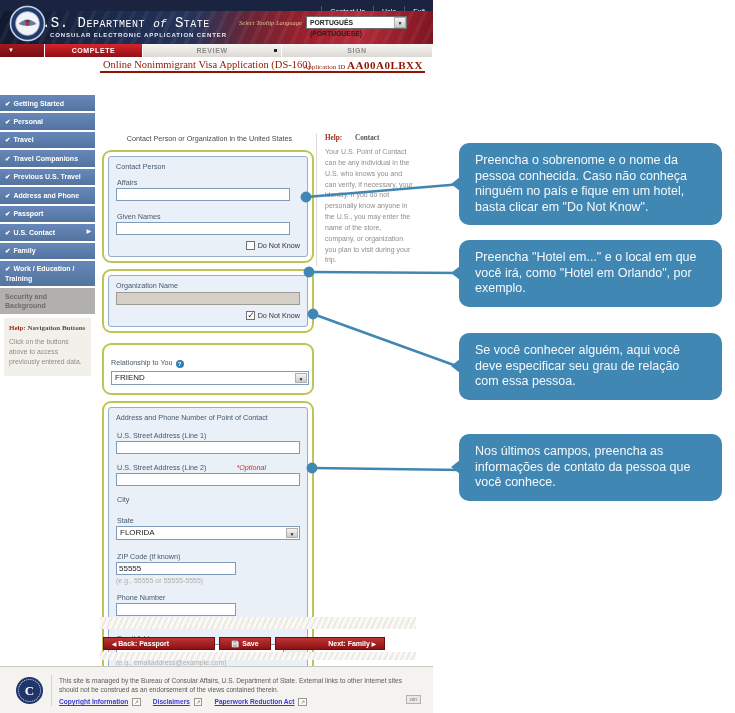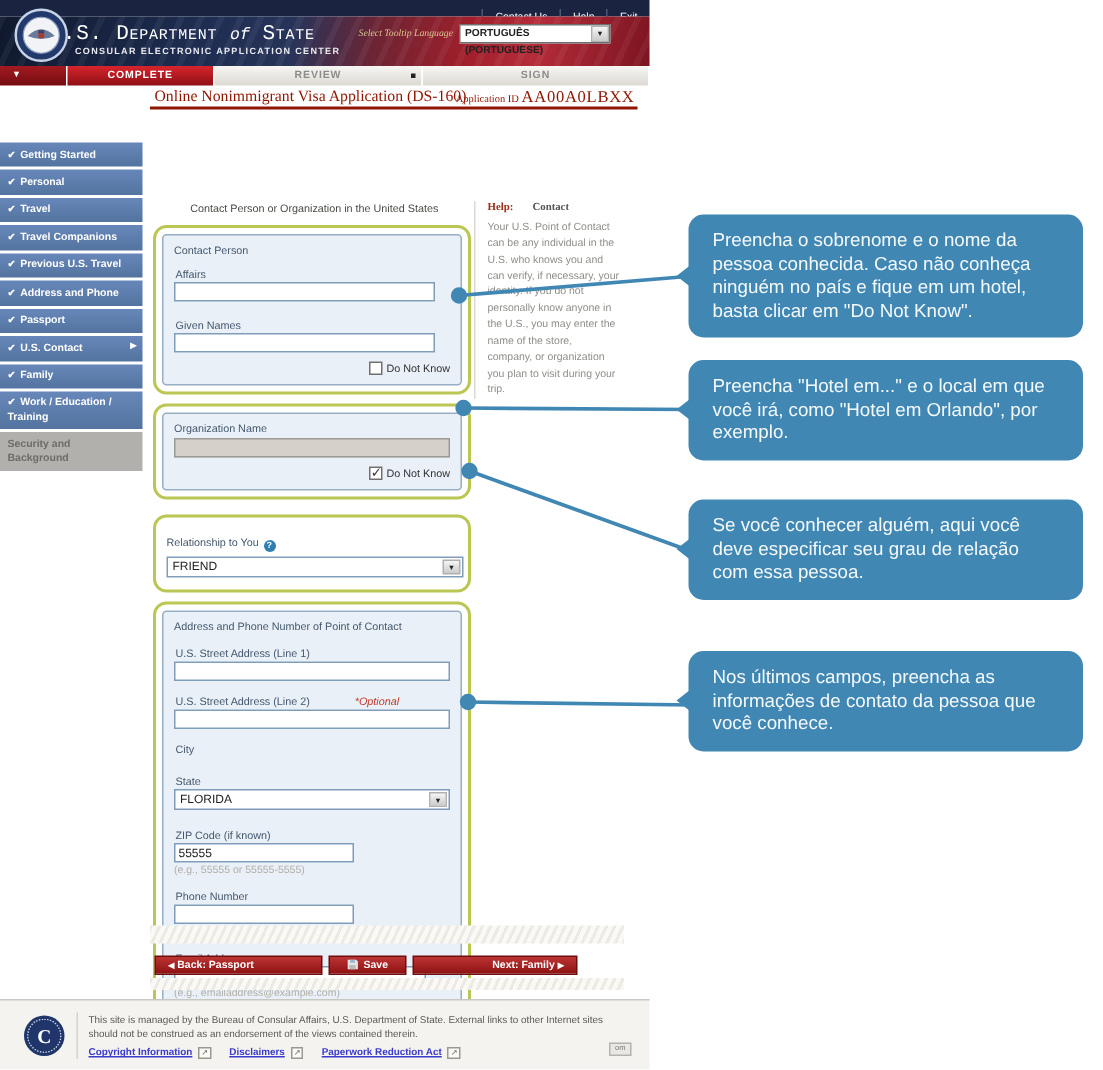--- a/index.html
+++ b/index.html
@@ -31,21 +31,21 @@
   .tab { line-height:13px; text-align:center; font-size:7px; font-weight:bold; letter-spacing:0.6px; border-right:1px solid #fff; position:relative; cursor:pointer; }
   .tab.complete { width:98px; background:linear-gradient(#d8242c,#8e0f16); color:#fff; }
   .tab.review { width:139px; background:linear-gradient(#f7f6f3,#dcd9d3); color:#8b8b8b; }
   .tab.sign { flex:1; background:linear-gradient(#f7f6f3,#dcd9d3); color:#8b8b8b; }
   .tab-bullet { position:absolute; right:4px; top:5px; width:3px; height:3px; background:#222; }
 
   
   .titlerow { position:absolute; top:57px; left:100px; width:325px; height:16px; border-bottom:2px solid #8f1500; font-family:"Liberation Serif",serif; color:#8f1500; }
   .form-name { position:absolute; left:3px; top:2px; font-size:10.5px; }
   .appid { position:absolute; right:2px; top:2px; font-size:7px; }
-  .appid b { font-size:11px; font-weight:normal; letter-spacing:0.5px; }
+  .appid b { font-size:11px; font-weight:bold; letter-spacing:0.5px; }
 
   .pagetitle { position:absolute; top:84px; left:103px; font-family:"Liberation Serif",serif; font-size:14.5px; color:#2b4a7d; }
 
   
   .sidebar { position:absolute; top:95px; left:0; width:95px; }
   .snav { background:linear-gradient(#6787ba,#53749f); margin-bottom:2px; color:#fff; font-size:7px; font-weight:bold; padding:3.5px 8px 3.5px 5px; position:relative; line-height:1.3; cursor:pointer; }
   .snav .chk { font-size:6.5px; margin-right:3px; }
   .snav.active::after { content:"\25B6"; position:absolute; right:4px; top:4px; font-size:5.5px; }
   .snav.disabled { background:#b2b0ad; color:#6e6c68; cursor:default; }
   .sidebar-help { position:absolute; top:318px; left:4px; width:87px; background:#f2f0ea; padding:6px 5px 8px; }
@@ -171,20 +171,24 @@
     <div class="snav"><span class="chk">✔</span><span>Travel Companions</span></div>
     <div class="snav"><span class="chk">✔</span><span>Previous U.S. Travel</span></div>
     <div class="snav"><span class="chk">✔</span><span>Address and Phone</span></div>
     <div class="snav"><span class="chk">✔</span><span>Passport</span></div>
     <div class="snav active"><span class="chk">✔</span><span>U.S. Contact</span></div>
     <div class="snav"><span class="chk">✔</span><span>Family</span></div>
     <div class="snav"><span class="chk">✔</span><span>Work / Education / Training</span></div>
     <div class="snav disabled"><span>Security and Background</span></div>
   </div>
 
+  <div class="sidebar-help">
+    <div class="sh-title"><span class="pfx">Help:</span><span class="rest"> Navigation Buttons</span></div>
+    <div class="sh-body">Click on the buttons above to access previously entered data.</div>
+  </div>
 
   <div class="main">
     <div class="form-col">
       <div class="section-label">Contact Person or Organization in the United States</div>
 
       <div class="olive">
         <div class="bluebox">
           <div class="legend">Contact Person</div>
           <div class="flabel">Affairs</div>
           <input class="txt" type="text" value="" style="">

